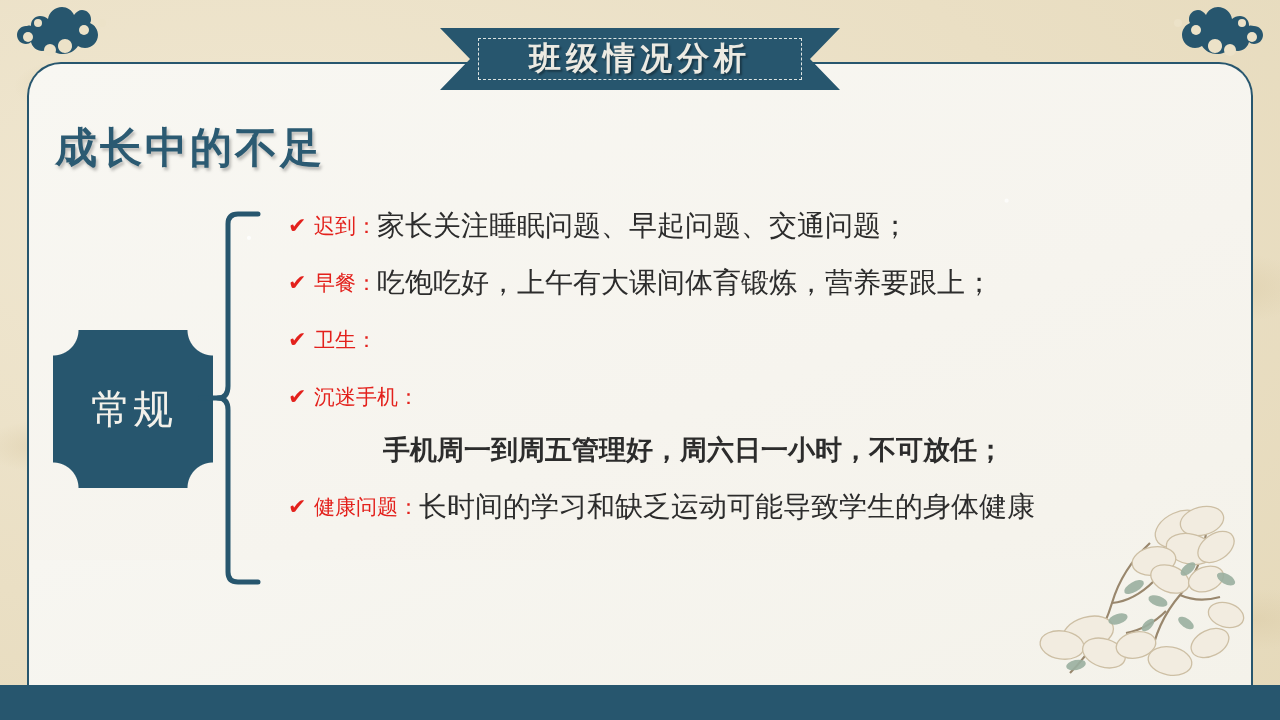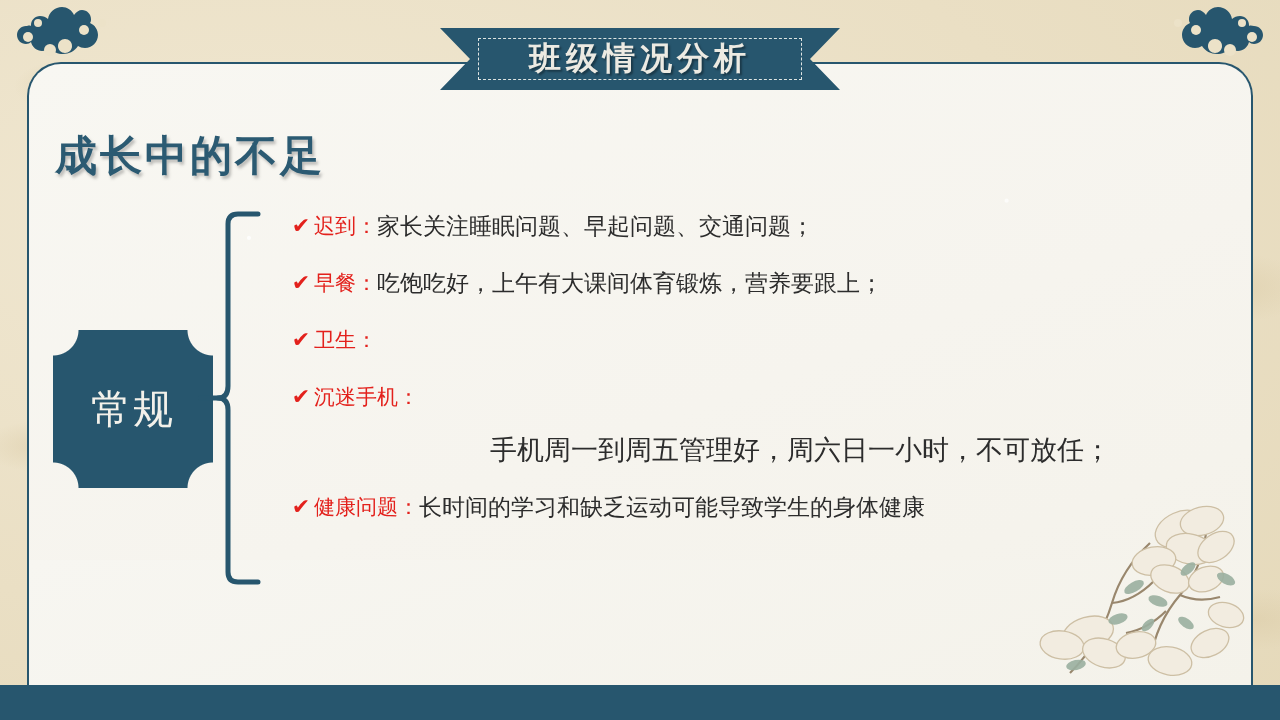--- a/index.html
+++ b/index.html
@@ -13,21 +13,20 @@
   
   #slide {
     position:absolute; inset:0;
     background:
       radial-gradient(circle at 12% 22%, rgba(255,255,255,.45) 0 2px, transparent 3px),
       radial-gradient(circle at 32% 64%, rgba(255,255,255,.35) 0 2px, transparent 3px),
       radial-gradient(circle at 72% 18%, rgba(255,255,255,.40) 0 2px, transparent 3px),
       radial-gradient(circle at 88% 74%, rgba(255,255,255,.30) 0 2px, transparent 3px),
       radial-gradient(ellipse at 20% 30%, #f0e7d1 0%, #eadfc4 55%, #e5d9ba 100%);
     overflow:hidden;
-    text-align:center;
   }
   
   #bg-texture {
     position:absolute; inset:0;
     background-image:
       radial-gradient(ellipse 90px 40px at 6% 12%, rgba(214,196,156,.45), transparent 70%),
       radial-gradient(ellipse 120px 50px at 96% 40%, rgba(214,196,156,.40), transparent 70%),
       radial-gradient(ellipse 80px 36px at 3% 62%, rgba(214,196,156,.40), transparent 70%),
       radial-gradient(ellipse 110px 44px at 98% 86%, rgba(214,196,156,.35), transparent 70%);
     pointer-events:none;
@@ -80,21 +79,21 @@
     z-index:8;
   }
 
   
   .cloud { position:absolute; z-index:9; }
   #cloud-left  { left:10px;  top:6px; }
   #cloud-right { right:10px; top:6px; transform:scaleX(-1); }
 
   
   #page-title {
-    position:absolute; left:55px; top:128px;
+    position:absolute; left:55px; top:120px;
     font-family:Liberation Sans, sans-serif;
     font-size:42px; font-weight:700; color:#2b5a72;
     letter-spacing:3px;
     text-shadow:2px 3px 3px rgba(80,80,80,.35);
     z-index:4;
   }
 
   
   #category-box {
     position:absolute; left:53px; top:330px; width:160px; height:158px;
@@ -135,27 +134,27 @@
     line-height:40px; width:26px; flex:none;
   }
   .kw {
     color:#e3211c;
     font-family:Liberation Serif, serif;
     font-size:21px; line-height:40px; white-space:nowrap;
   }
   .body {
     color:#2c2c2c;
     font-family:"DejaVu Serif","Liberation Serif",serif;
-    font-size:23px; line-height:40px;
+    font-size:28px; line-height:40px;
   }
   .line2 {
     color:#2c2c2c;
     font-family:"DejaVu Serif","Liberation Serif",serif;
     font-size:27px; line-height:40px;
-    margin-top:13px; padding-left:95px;
+    margin-top:13px; padding-left:95px;font-weight:bold;
   }
 
   
   #flowers {
     position:absolute; right:30px; bottom:37px;
     width:220px; height:200px; z-index:5; pointer-events:none;
   }
 </style>
 </head>
 <body>

